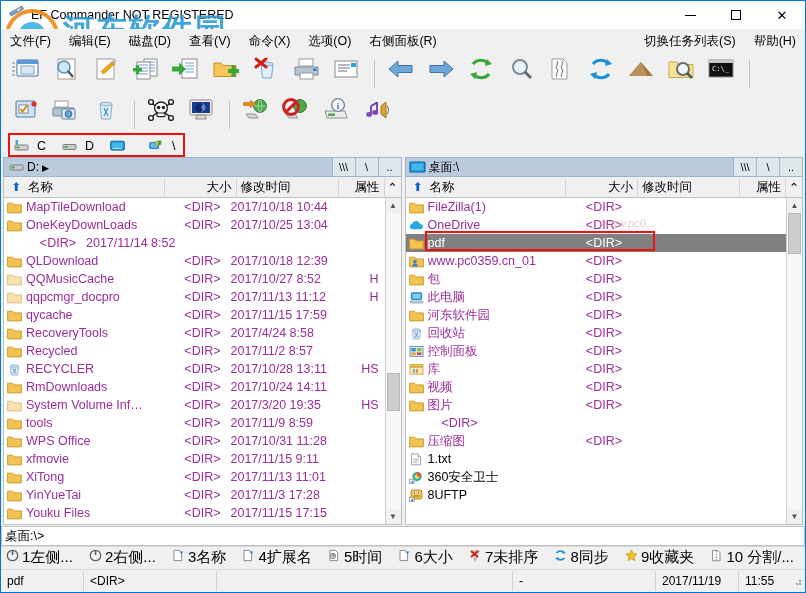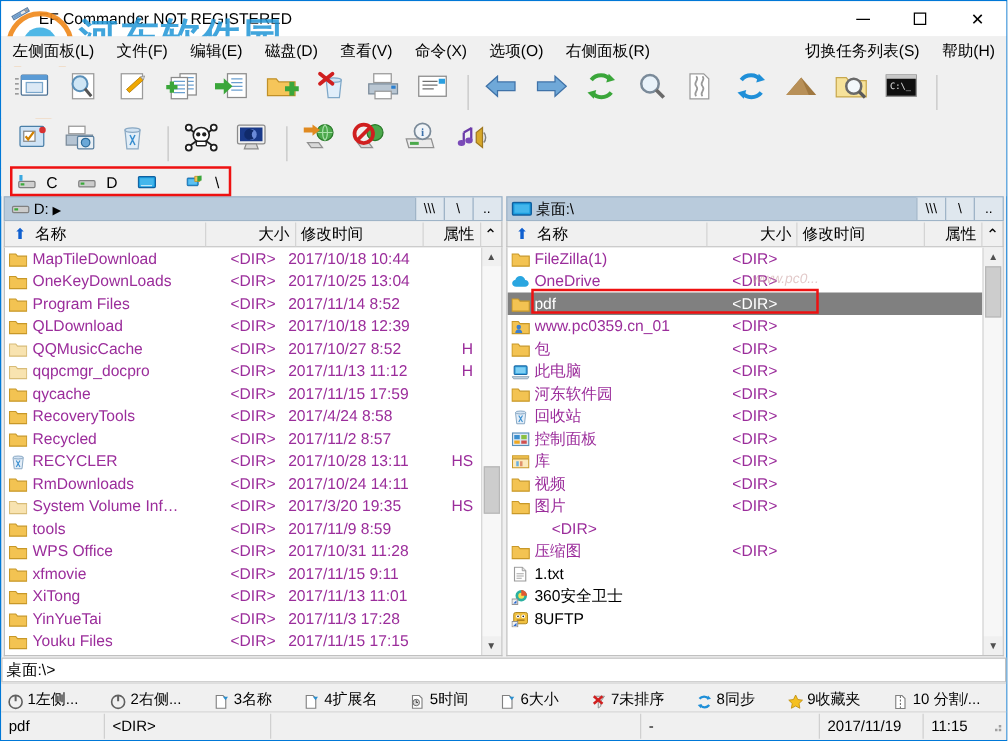--- a/index.html
+++ b/index.html
@@ -85,21 +85,21 @@
 
   .vscroll{width:15px;background:#f0f0f0;border-left:1px solid #d0d0d0;display:flex;flex-direction:column;flex:0 0 auto;}
   .vs-btn{height:15px;display:flex;align-items:center;justify-content:center;font-size:8px;color:#505050;background:#f0f0f0;}
   .vs-track{flex:1 1 auto;position:relative;background:#f7f7f7;}
   .vs-thumb{position:absolute;left:1px;right:1px;background:#cdcdcd;border:1px solid #b8b8b8;box-sizing:border-box;}
 
   .cmdline{height:20px;background:#fff;border:1px solid #c0c0c0;box-sizing:border-box;display:flex;align-items:center;padding-left:3px;font-size:12.5px;flex:0 0 auto;margin-top:1px;}
 
   
   .fnbar{height:22px;background:#f0f0f0;display:flex;align-items:center;border-top:1px solid #d8d8d8;flex:0 0 auto;}
-  .fn{flex:1 1 auto;display:flex;align-items:flex-end;justify-content:flex-start;font-size:12px;height:20px;padding-left:4px;overflow:hidden;white-space:nowrap;}
+  .fn{flex:1 1 auto;display:flex;align-items:flex-start;justify-content:flex-start;font-size:15px;height:20px;padding-left:4px;overflow:hidden;white-space:nowrap;}
   .fn .fi{width:15px;height:14px;margin-right:2px;flex:0 0 auto;display:flex;align-items:center;justify-content:center;}
 
   
   .statusbar{height:22px;background:#f0f0f0;display:flex;align-items:center;border-top:1px solid #d8d8d8;font-size:12px;flex:0 0 auto;}
   .sb{height:20px;display:flex;align-items:center;padding:0 6px;border-right:1px solid #d0d0d0;overflow:hidden;white-space:nowrap;}
   .sb.s1{width:70px;}
   .sb.s2{width:120px;}
   .sb.s3{flex:1 1 auto;}
   .sb.s4{width:130px;justify-content:flex-start;}
   .sb.s5{width:140px;}
@@ -130,21 +130,20 @@
     </div>
   </div>
 
   <div class="wm wm-circle"></div>
   <div class="wm wm-cn">河东软件园</div>
   <div class="wm wm-url">www.pc0359.cn</div>
   <div class="wm wm-tri"></div>
   <div class="wm wm-sm">www.pc0...</div>
 
   <div class="menubar">
-    <div class="menu-item">左侧面板(L)</div>
     <div class="menu-item">文件(F)</div>
     <div class="menu-item">编辑(E)</div>
     <div class="menu-item">磁盘(D)</div>
     <div class="menu-item">查看(V)</div>
     <div class="menu-item">命令(X)</div>
     <div class="menu-item">选项(O)</div>
     <div class="menu-item">右侧面板(R)</div>
     <div class="menu-right">
       <div class="menu-item">切换任务列表(S)</div>
       <div class="menu-item">帮助(H)</div>
@@ -512,28 +511,20 @@
                     <path d="M.6 2.2h5l1.4 1.7h7.4v8H.6z" fill="#f3c352" stroke="#c89828" stroke-width=".9"></path>
                   </svg>
                 </span>
                 <span>OneKeyDownLoads</span>
               </span>
               <span class="c-size">&lt;DIR&gt;</span>
               <span class="c-date">2017/10/25  13:04</span>
               <span class="c-attr"></span>
             </div>
             <div class="row">
-              <span class="c-name">
-                <span class="ico">
-                  <svg width="15" height="13" viewBox="0 0 15 13">
-                    <path d="M.6 2.2h5l1.4 1.7h7.4v8H.6z" fill="#f3c352" stroke="#c89828" stroke-width=".9"></path>
-                  </svg>
-                </span>
-                <span>Program Files</span>
-              </span>
               <span class="c-size">&lt;DIR&gt;</span>
               <span class="c-date">2017/11/14  8:52</span>
               <span class="c-attr"></span>
             </div>
             <div class="row">
               <span class="c-name">
                 <span class="ico">
                   <svg width="15" height="13" viewBox="0 0 15 13">
                     <path d="M.6 2.2h5l1.4 1.7h7.4v8H.6z" fill="#f3c352" stroke="#c89828" stroke-width=".9"></path>
                   </svg>
@@ -1129,21 +1120,21 @@
         <span>10 分割/...</span>
       </div>
     </div>
 
   <div class="statusbar">
     <div class="sb s1">pdf</div>
     <div class="sb s2">&lt;DIR&gt;</div>
     <div class="sb s3"></div>
     <div class="sb s4">-</div>
     <div class="sb s6">2017/11/19</div>
-    <div class="sb s7">11:15</div>
+    <div class="sb s7">11:55</div>
     <div class="grip">
       <svg width="12" height="12" viewBox="0 0 12 12">
           <g fill="#a0a0a0">
             <rect x="8" y="8" width="2" height="2"></rect>
             <rect x="5" y="8" width="2" height="2"></rect>
             <rect x="8" y="5" width="2" height="2"></rect>
           </g>
         </svg>
     </div>
   </div>

